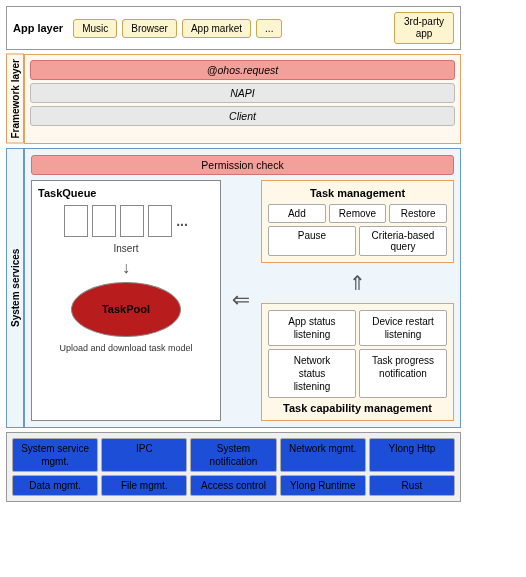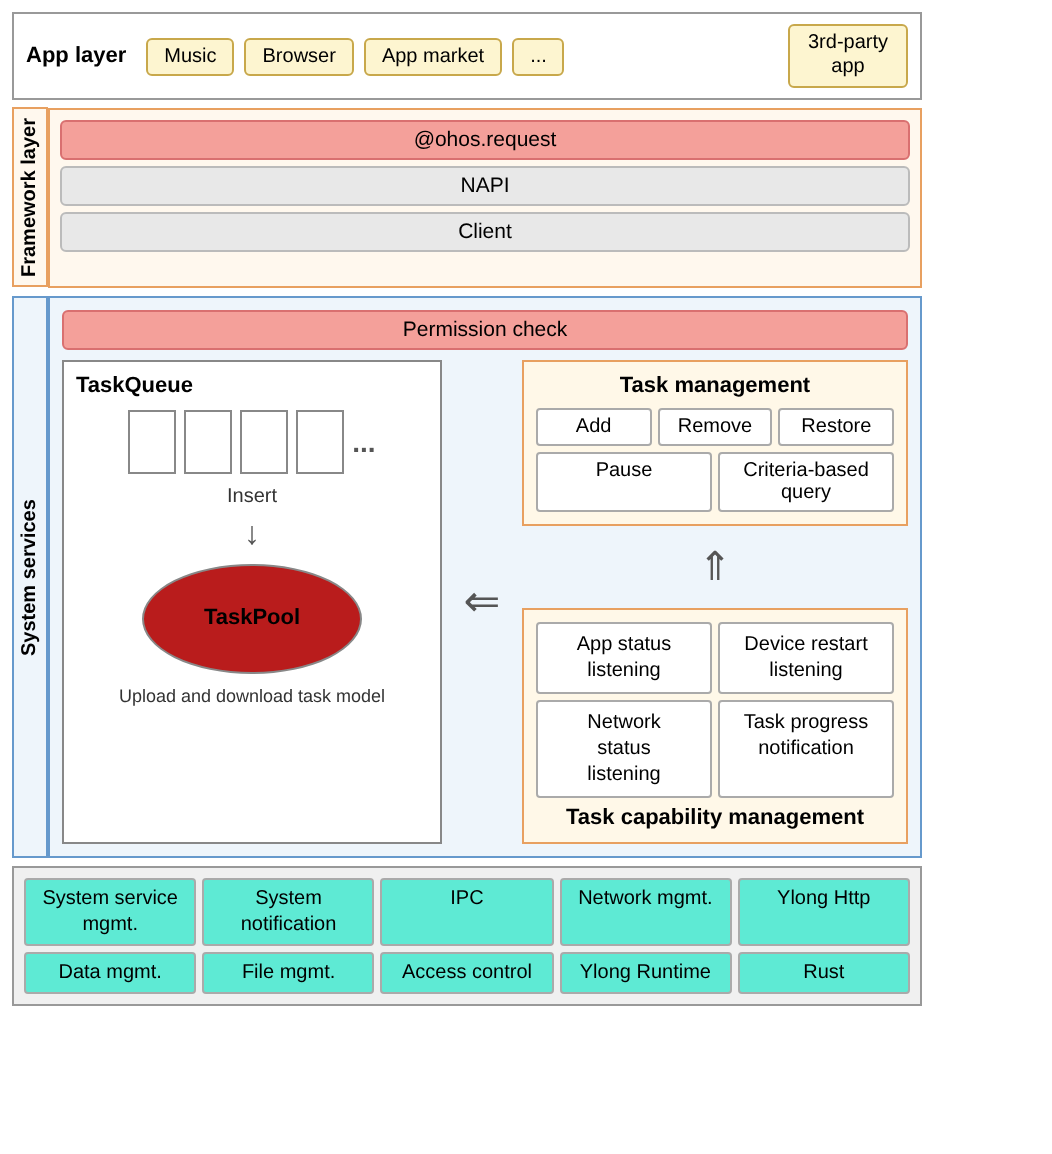--- a/index.html
+++ b/index.html
@@ -294,21 +294,21 @@
       flex-direction: column;
       gap: 3px;
     }
     .bottom-row {
       display: grid;
       grid-template-columns: repeat(5, 1fr);
       gap: 3px;
     }
     .bottom-cell {
       border: 1px solid #aaa;
-      background: #5eead4;
+      background: #1d4ed8;
       padding: 3px 5px;
       text-align: center;
       font-size: 10px;
       border-radius: 2px;
       line-height: 1.3;
     }
 
     .sysserv-row {
       display: flex;
       flex-direction: row;
@@ -328,21 +328,21 @@
       <div class="chip">Browser</div>
       <div class="chip">App market</div>
       <div class="chip">...</div>
       <div style="flex:1"></div>
       <div class="chip-wide" style="text-align:center;max-width:60px;white-space:normal;line-height:1.2;">3rd-party app</div>
     </div>
   </div>
 
   <div class="sysserv-row">
     <div class="framework-label-col">Framework layer</div>
-    <div class="framework-content" style="flex:1;">
+    <div class="framework-content" style="flex:1;font-style:italic;">
       <div class="fw-bar fw-bar-red">@ohos.request</div>
       <div class="fw-bar fw-bar-gray">NAPI</div>
       <div class="fw-bar fw-bar-gray">Client</div>
     </div>
   </div>
 
   <div class="sysserv-row">
     <div class="sysserv-label-col">System services</div>
     <div class="sysserv-content" style="flex:1;">
 
@@ -396,22 +396,22 @@
             <div class="task-cap-title">Task capability management</div>
           </div>
         </div>
       </div>
     </div>
   </div>
 
   <div class="bottom-layer">
     <div class="bottom-row">
       <div class="bottom-cell">System service mgmt.</div>
+      <div class="bottom-cell">IPC</div>
       <div class="bottom-cell">System notification</div>
-      <div class="bottom-cell">IPC</div>
       <div class="bottom-cell">Network mgmt.</div>
       <div class="bottom-cell">Ylong Http</div>
     </div>
     <div class="bottom-row">
       <div class="bottom-cell">Data mgmt.</div>
       <div class="bottom-cell">File mgmt.</div>
       <div class="bottom-cell">Access control</div>
       <div class="bottom-cell">Ylong Runtime</div>
       <div class="bottom-cell">Rust</div>
     </div>

